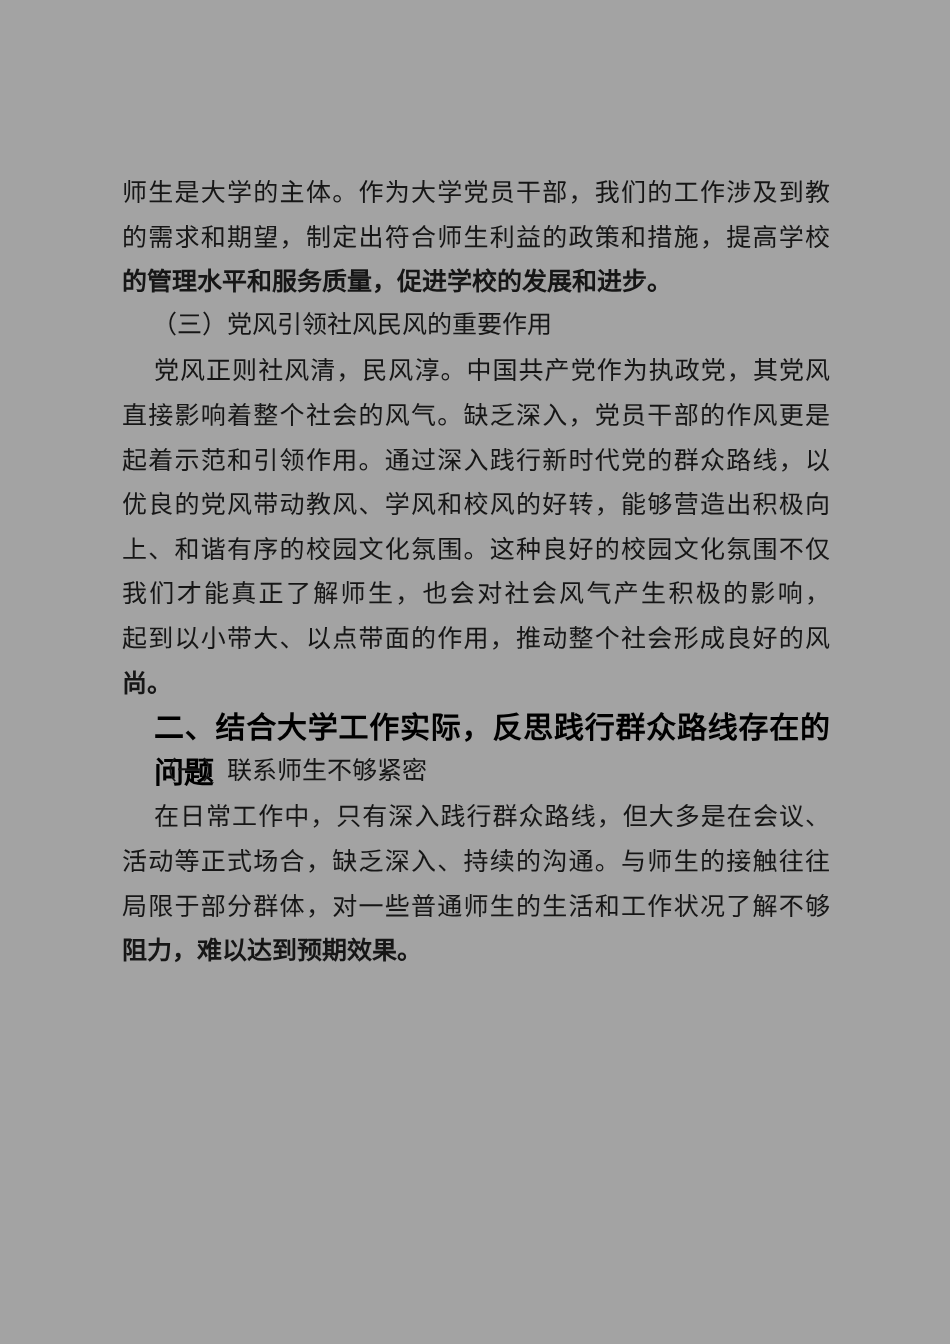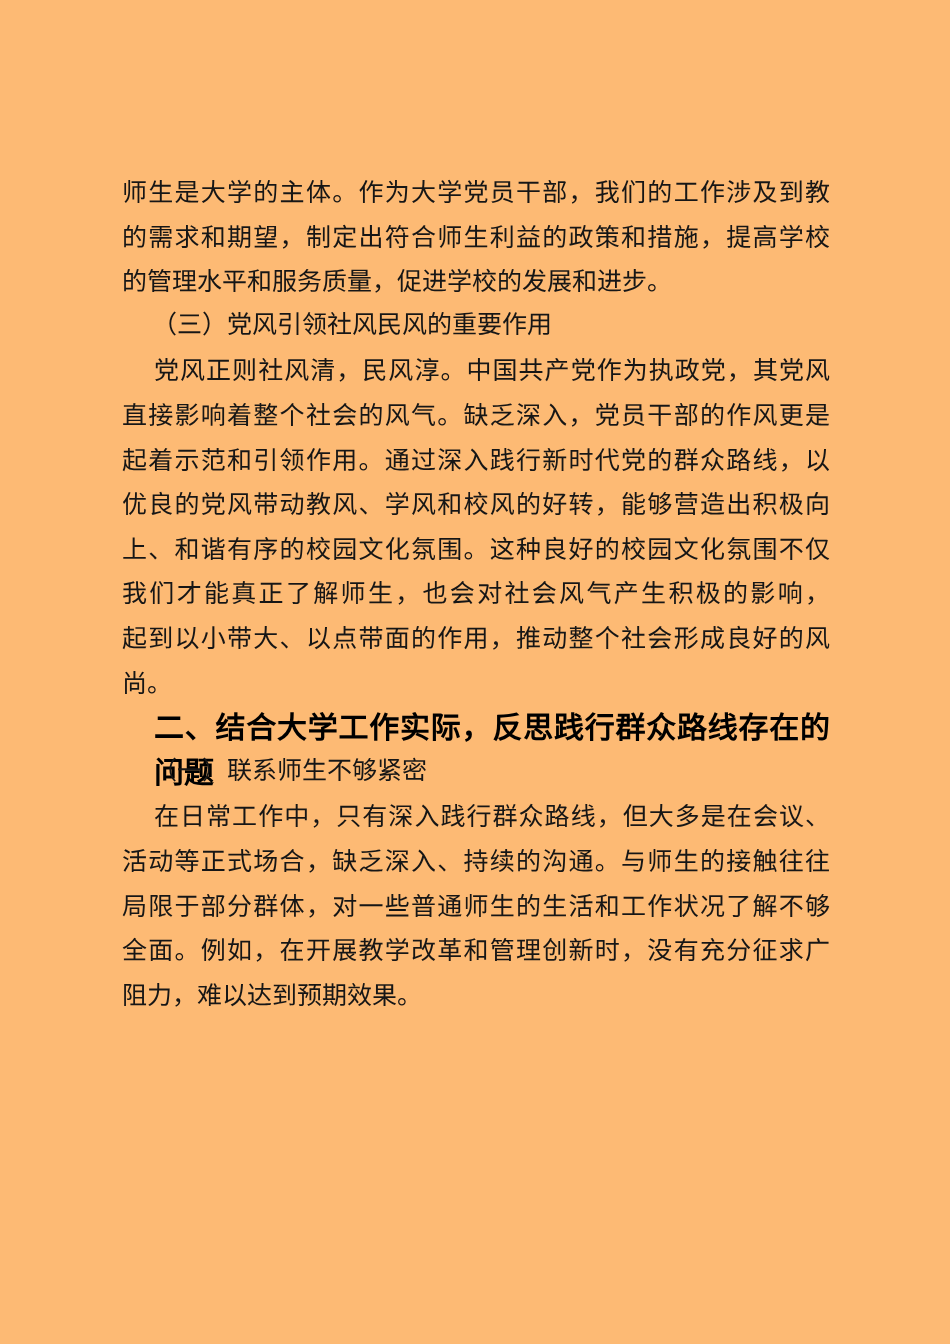--- a/index.html
+++ b/index.html
@@ -4,41 +4,42 @@
   <style>
     html, body {
       margin: 0;
       padding: 0;
       background: #ffffff;
     }
     .doc-page {
       position: relative;
       width: 950px;
       height: 1344px;
-      background: #fdba74;
+      background: #a3a3a3;
       overflow: hidden;
     }
     .text-block {
       position: absolute;
       left: 122px;
       top: 171px;
       width: 708px;
       font-family: "Liberation Serif", "DejaVu Serif", serif;
       font-size: 25px;
       color: #161616;
     }
     .line {
       height: 44.6px;
       line-height: 44.6px;
       text-align: justify;
       text-align-last: justify;
       white-space: normal;
     }
     .line.end {
       text-align-last: left;
+      font-weight: bold;
     }
     .line.indent {
       padding-left: 32px;
     }
     .sub-heading {
       text-align-last: left;
       padding-left: 30px;
       font-family: Liberation Mono, monospace;
     }
     .main-heading {
@@ -76,18 +77,17 @@
     </div>
 
     <div class="line main-heading">二、结合大学工作实际，反思践行群众路线存在的问题</div>
 
     <div class="line sub-heading">（一）联系师生不够紧密</div>
 
     <div class="para">
       <div class="line indent">在日常工作中，只有深入践行群众路线，但大多是在会议、</div>
       <div class="line">活动等正式场合，缺乏深入、持续的沟通。与师生的接触往往</div>
       <div class="line">局限于部分群体，对一些普通师生的生活和工作状况了解不够</div>
-      <div class="line">全面。例如，在开展教学改革和管理创新时，没有充分征求广</div>
       <div class="line end">阻力，难以达到预期效果。</div>
     </div>
 
   </div>
 </div>
 
 </body></html>

